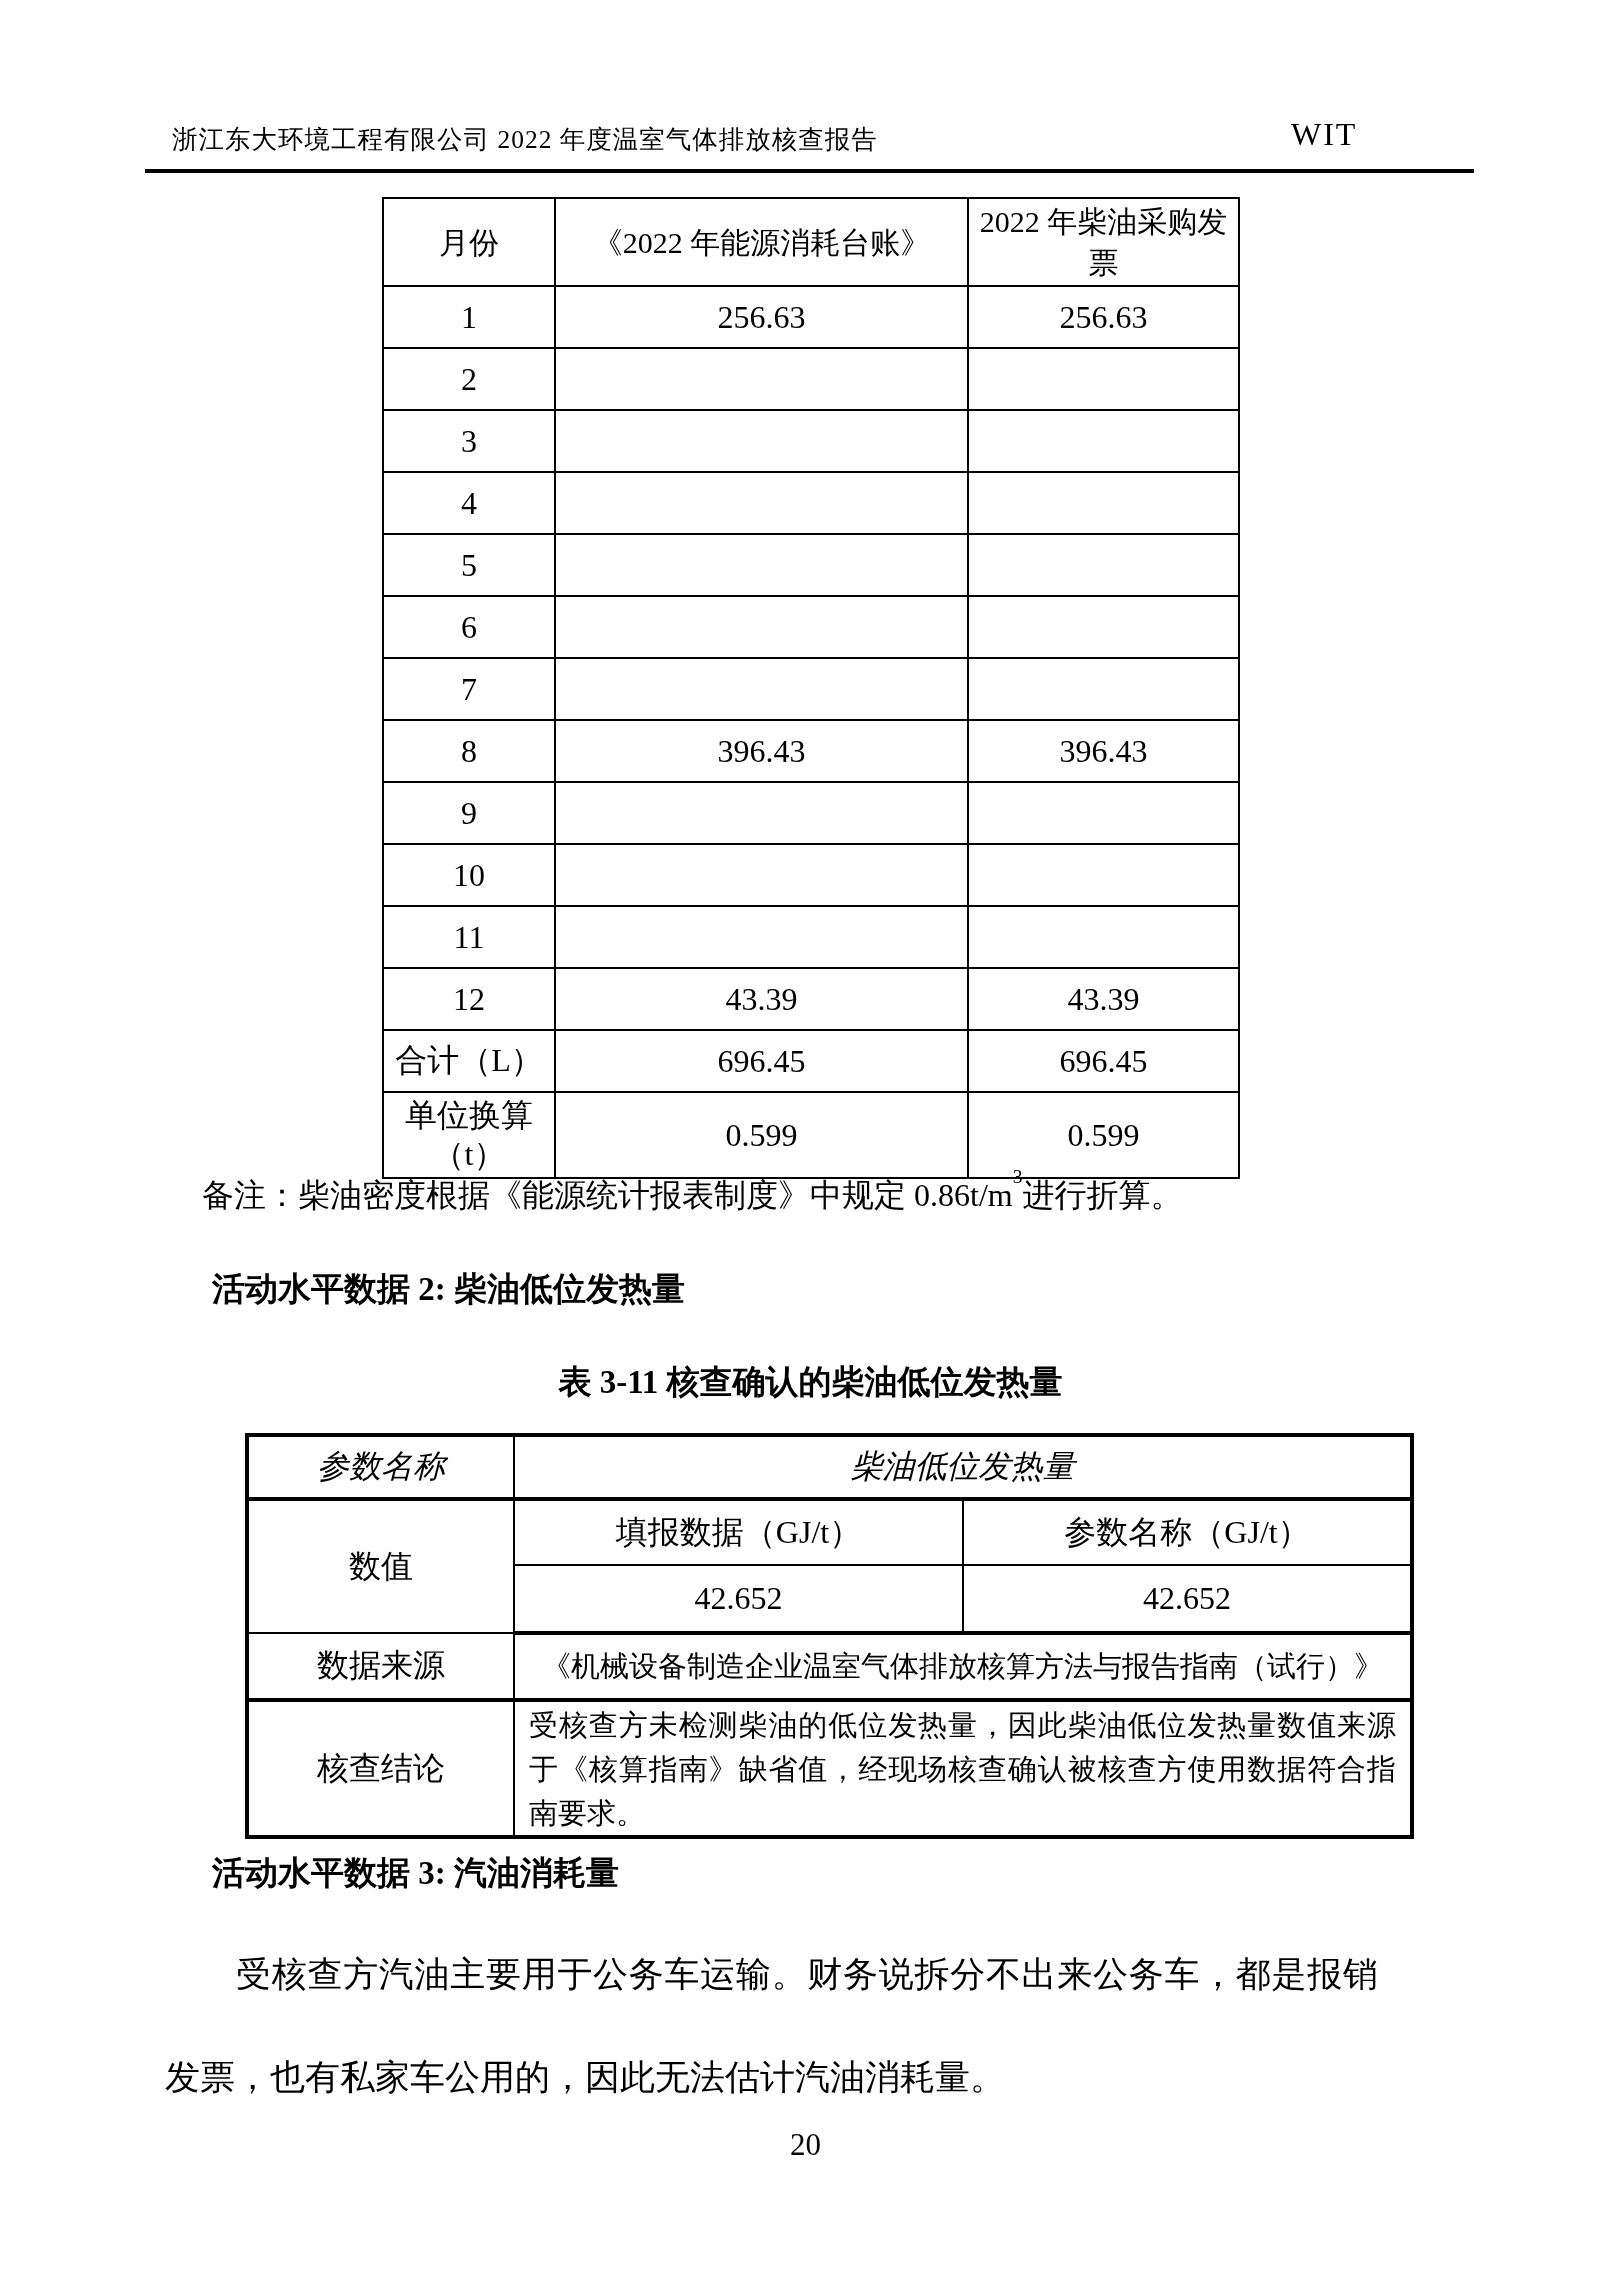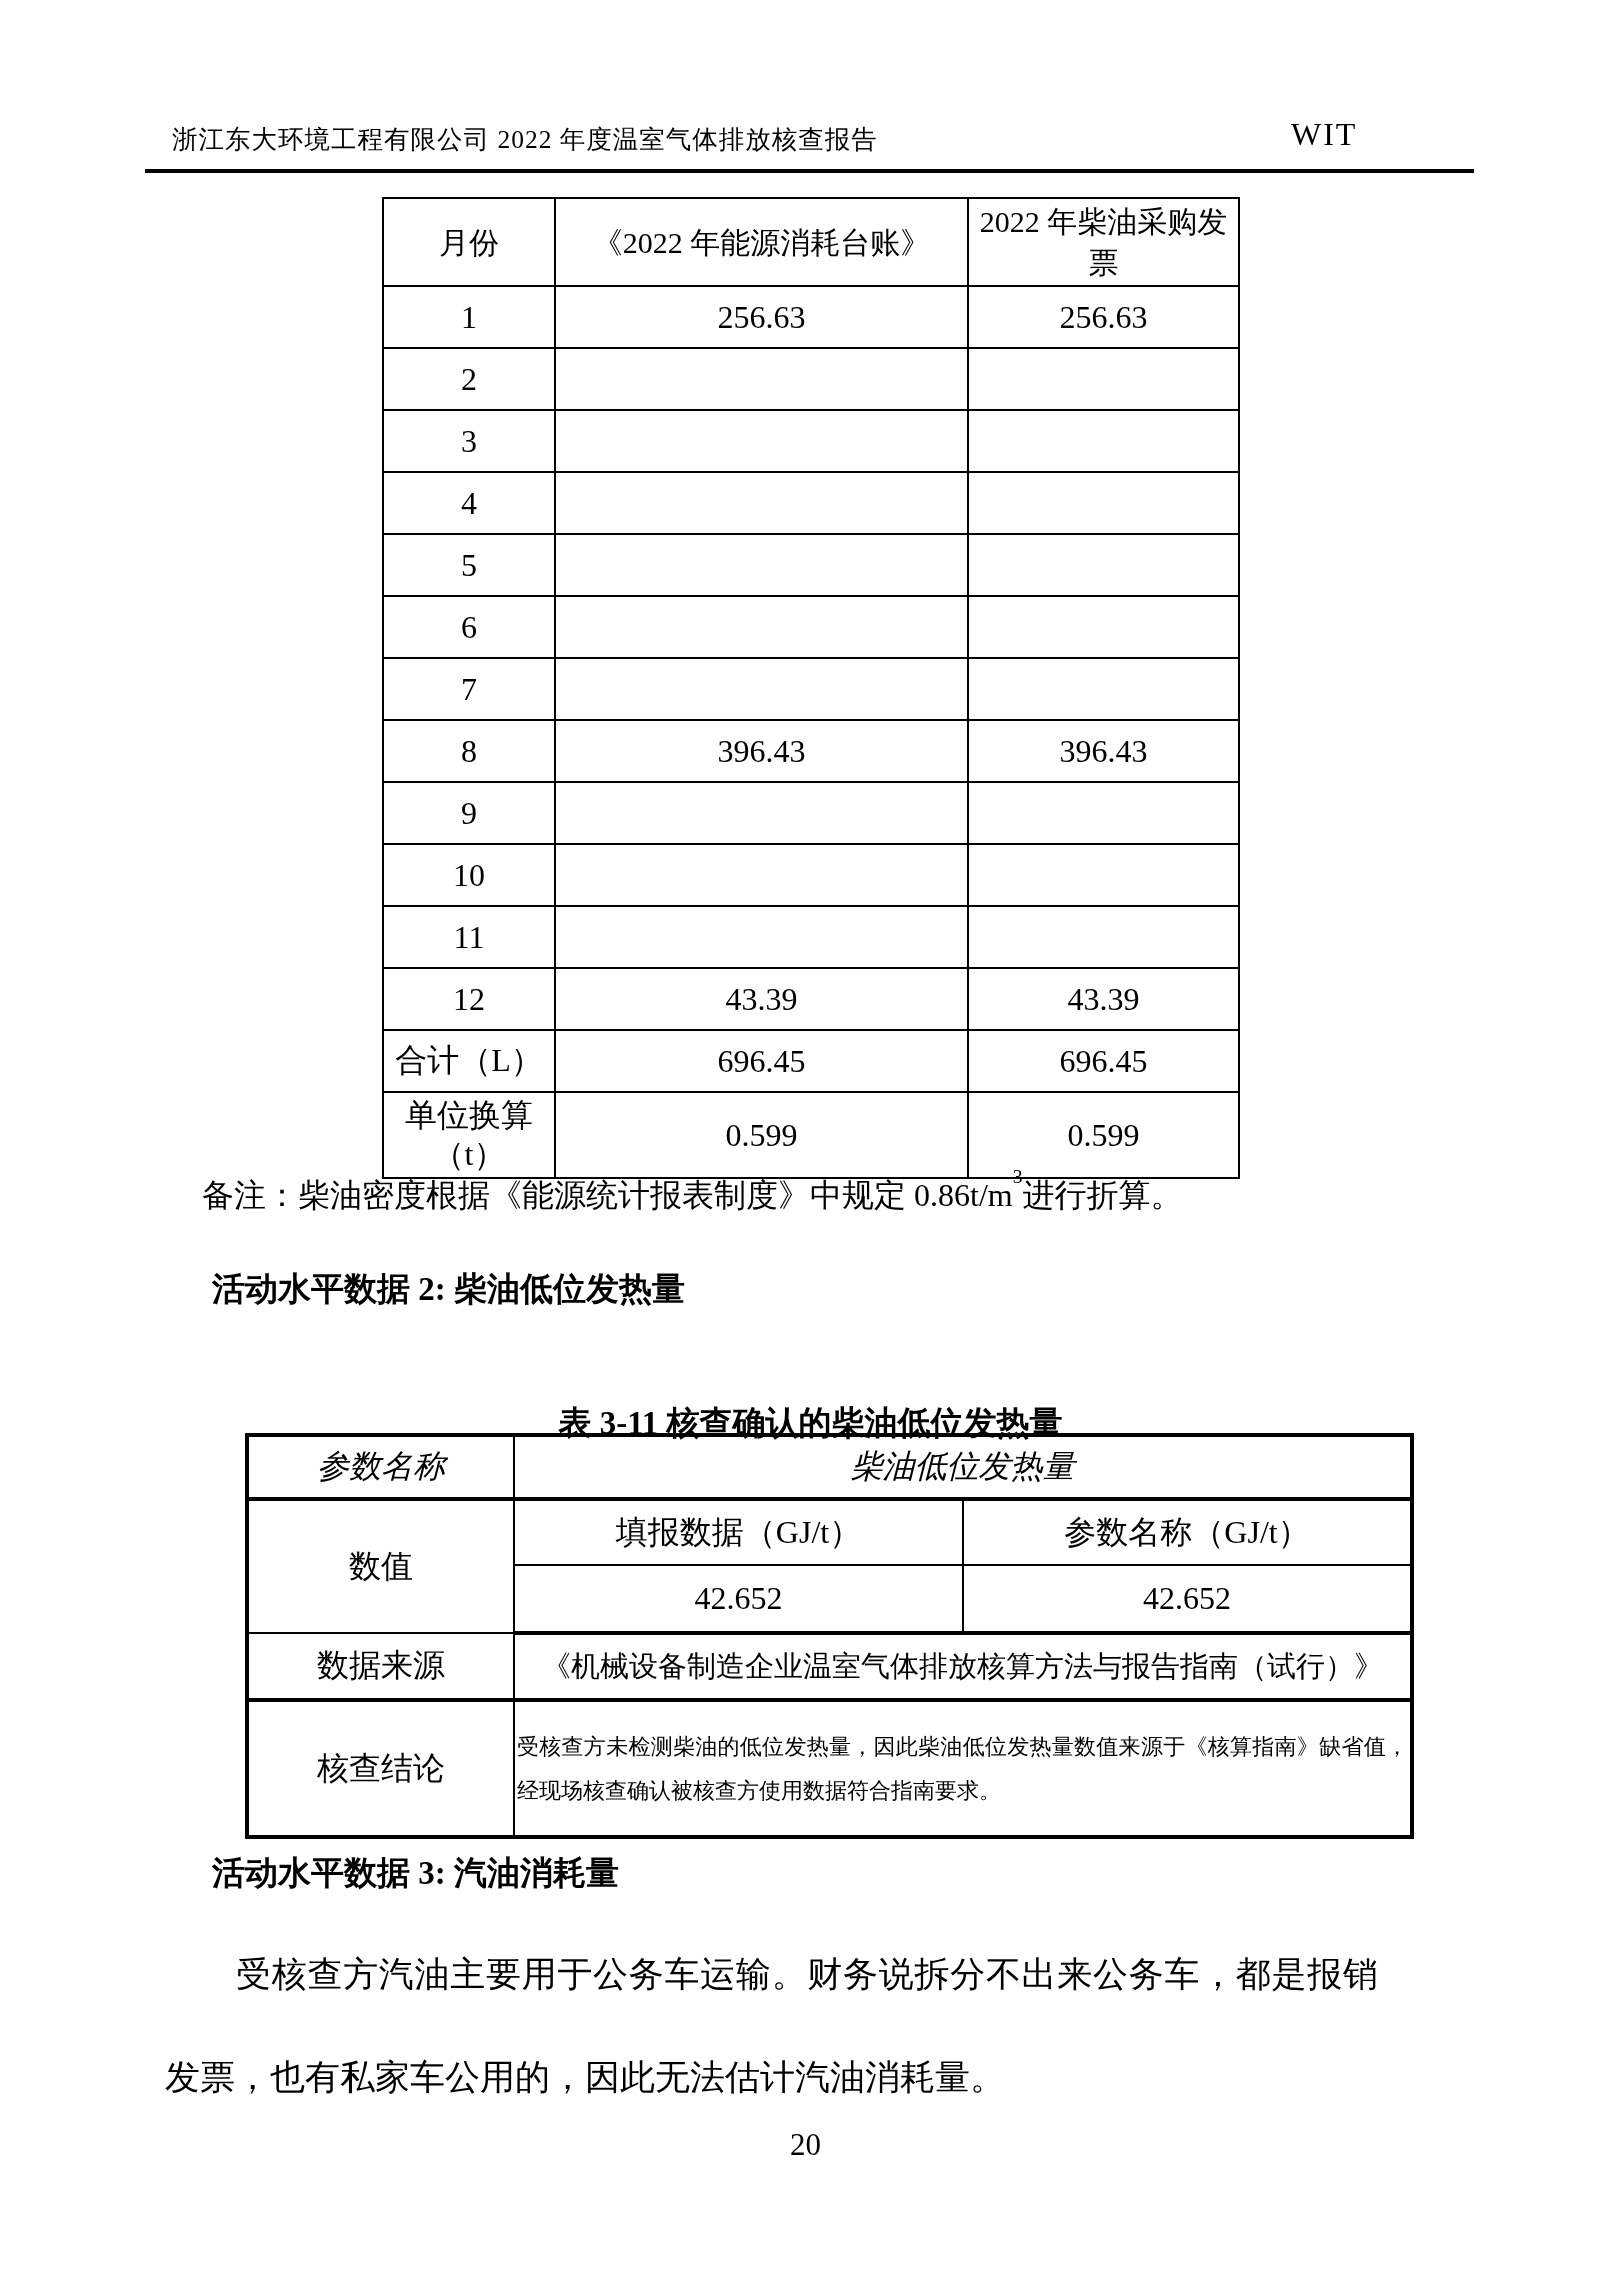--- a/index.html
+++ b/index.html
@@ -35,43 +35,43 @@
   .t1 tr.unit td { height:84px; line-height:39px; }
 
   
   .note { position:absolute; left:202px; top:1174px; font-size:32px; white-space:nowrap; }
   .note sup { font-size:19.6px; position:relative; top:-11.8px; }
 
   
   .h-sec { position:absolute; font-size:33px; font-weight:bold; white-space:nowrap; }
   .h-sec2 { left:212px; top:1267px; }
   .h-sec3 { left:212px; top:1851px; }
-  .t2-caption { position:absolute; left:0; top:1401px; width:1621px; text-align:center; font-size:33px; font-weight:bold; }
+  .t2-caption { position:absolute; left:0; top:1360px; width:1621px; text-align:center; font-size:33px; font-weight:bold; }
 
   
   .t2 { position:absolute; left:245px; top:1433px; width:1164px; border:4.9px solid #000; }
   .t2 td {
     border:2.9px solid #000;
     font-size:32px;
     text-align:center;
     vertical-align:middle;
     padding:0 7.8px;
     overflow:hidden;
   }
   .t2 tr.r1 td { height:60px; border-bottom-width:4.9px;font-style:italic; }
   .t2 tr.r2a td { height:63px; }
   .t2 tr.r2b td { height:65px; border-bottom-width:4.9px; }
   .t2 tr.r3 td { height:63px; border-bottom-width:4.9px; }
   .t2 tr.r4 td { height:133px; }
   .t2 td.src-val { font-size:29px; }
   .t2 td.concl {
-    font-size:22px;
+    font-size:29px;
     text-align:justify;
     line-height:44px;
-    padding:0 2px;
+    padding:0 14px;
   }
 
   
   .para {
     position:absolute; left:165px; top:1923px; width:1213px;
     font-size:35px; line-height:103px;
     text-align:justify; text-indent:71px;
   }
 
   

